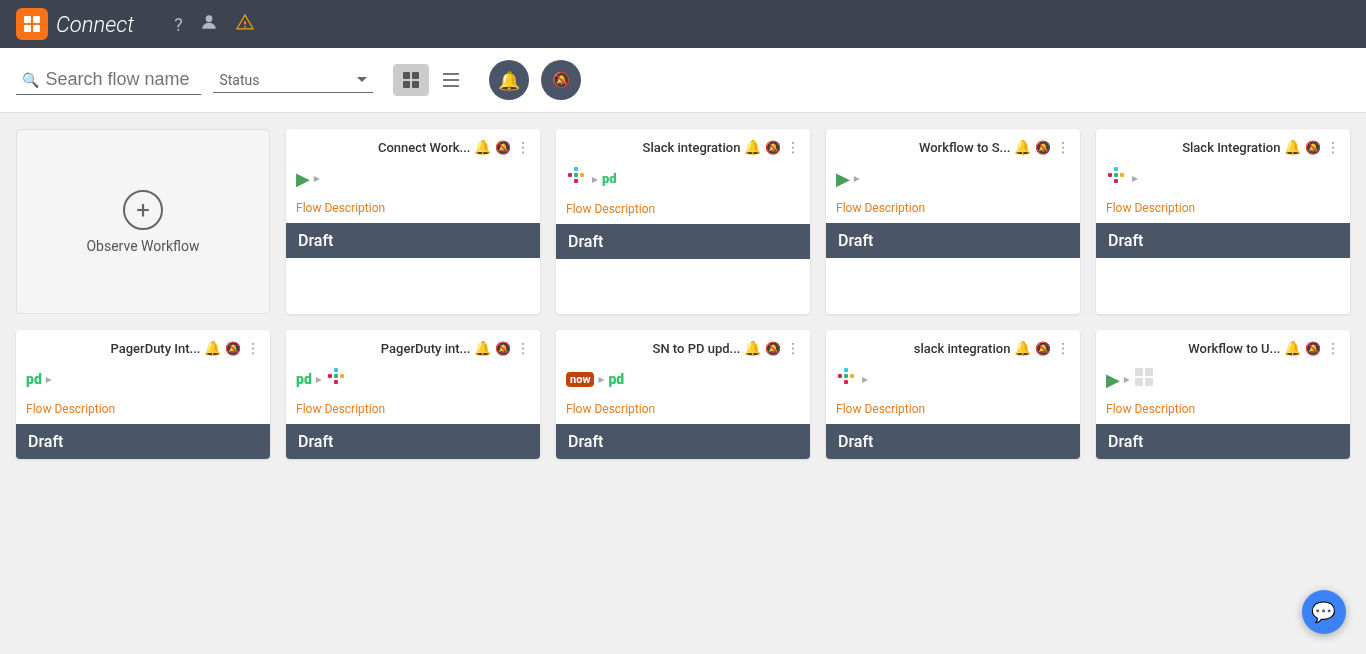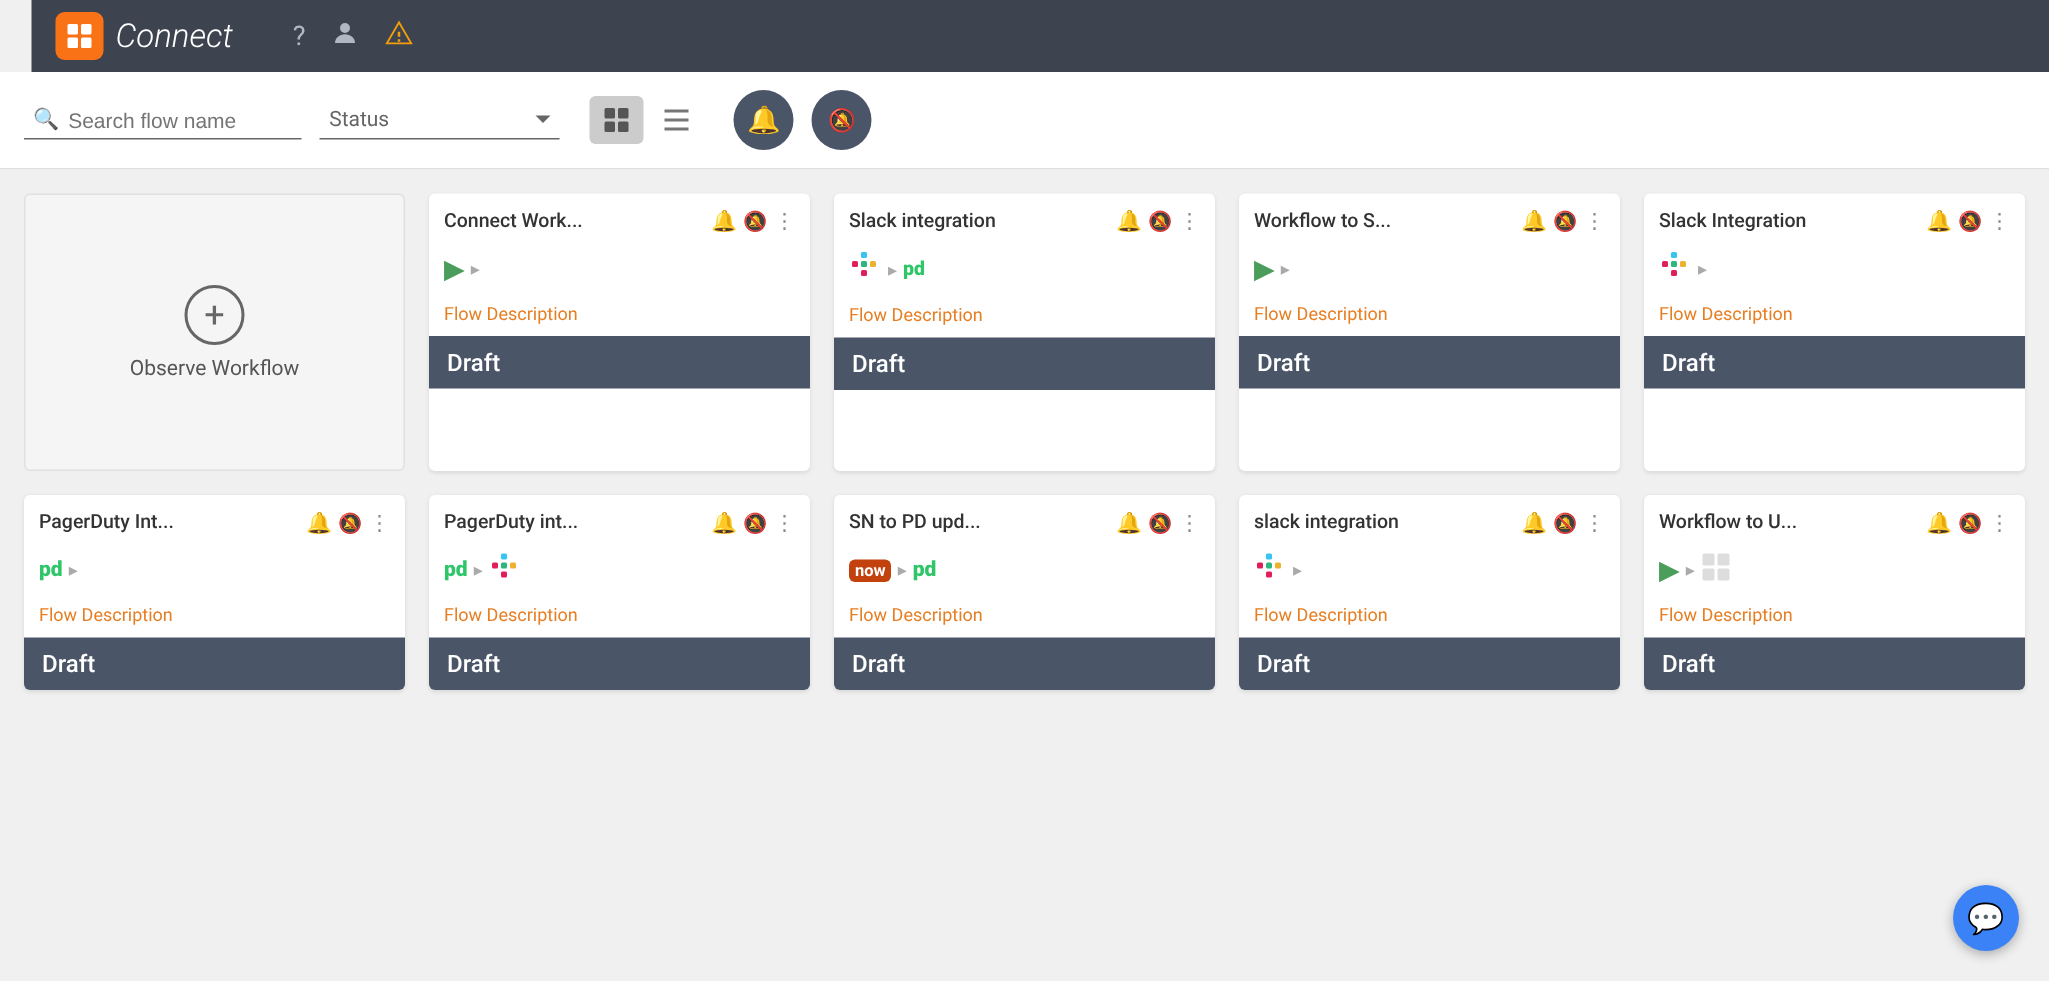--- a/index.html
+++ b/index.html
@@ -6,21 +6,20 @@
     body { font-family: -apple-system, BlinkMacSystemFont, 'Segoe UI', Roboto, sans-serif; background: #f0f0f0; overflow-x: hidden; }
 
     
     .header {
       background: #3d4450;
       height: 48px;
       display: flex;
       align-items: center;
       padding: 0 16px;
       position: relative;
-      margin-left: 21px;
     }
     .logo-area {
       display: flex;
       align-items: center;
       gap: 8px;
       margin-right: 40px;
     }
     .logo-icon {
       width: 32px;
       height: 32px;
@@ -81,21 +80,21 @@
       display: flex;
       align-items: center;
       gap: 6px;
       border-bottom: 1px solid #666;
       padding: 4px 6px;
       min-width: 180px;
     }
     .search-input {
       border: none;
       outline: none;
-      font-size: 14px;
+      font-size: 18px;
       color: #0369a1;
       background: transparent;
       width: 150px;
     }
     .order-by-select {
       display: flex;
       align-items: center;
       gap: 4px;
       border-bottom: 1px solid #666;
       padding: 4px 6px;
@@ -258,20 +257,21 @@
       padding: 10px 10px 6px 10px;
     }
     .card-title {
       font-size: 13px;
       color: #333;
       font-weight: 500;
       flex: 1;
       overflow: hidden;
       text-overflow: ellipsis;
       white-space: nowrap;
+      text-align: right;
     }
     .card-icon-btn {
       color: #888;
       font-size: 14px;
       cursor: pointer;
     }
 
     
     .flow-icons {
       padding: 4px 10px 6px 10px;

